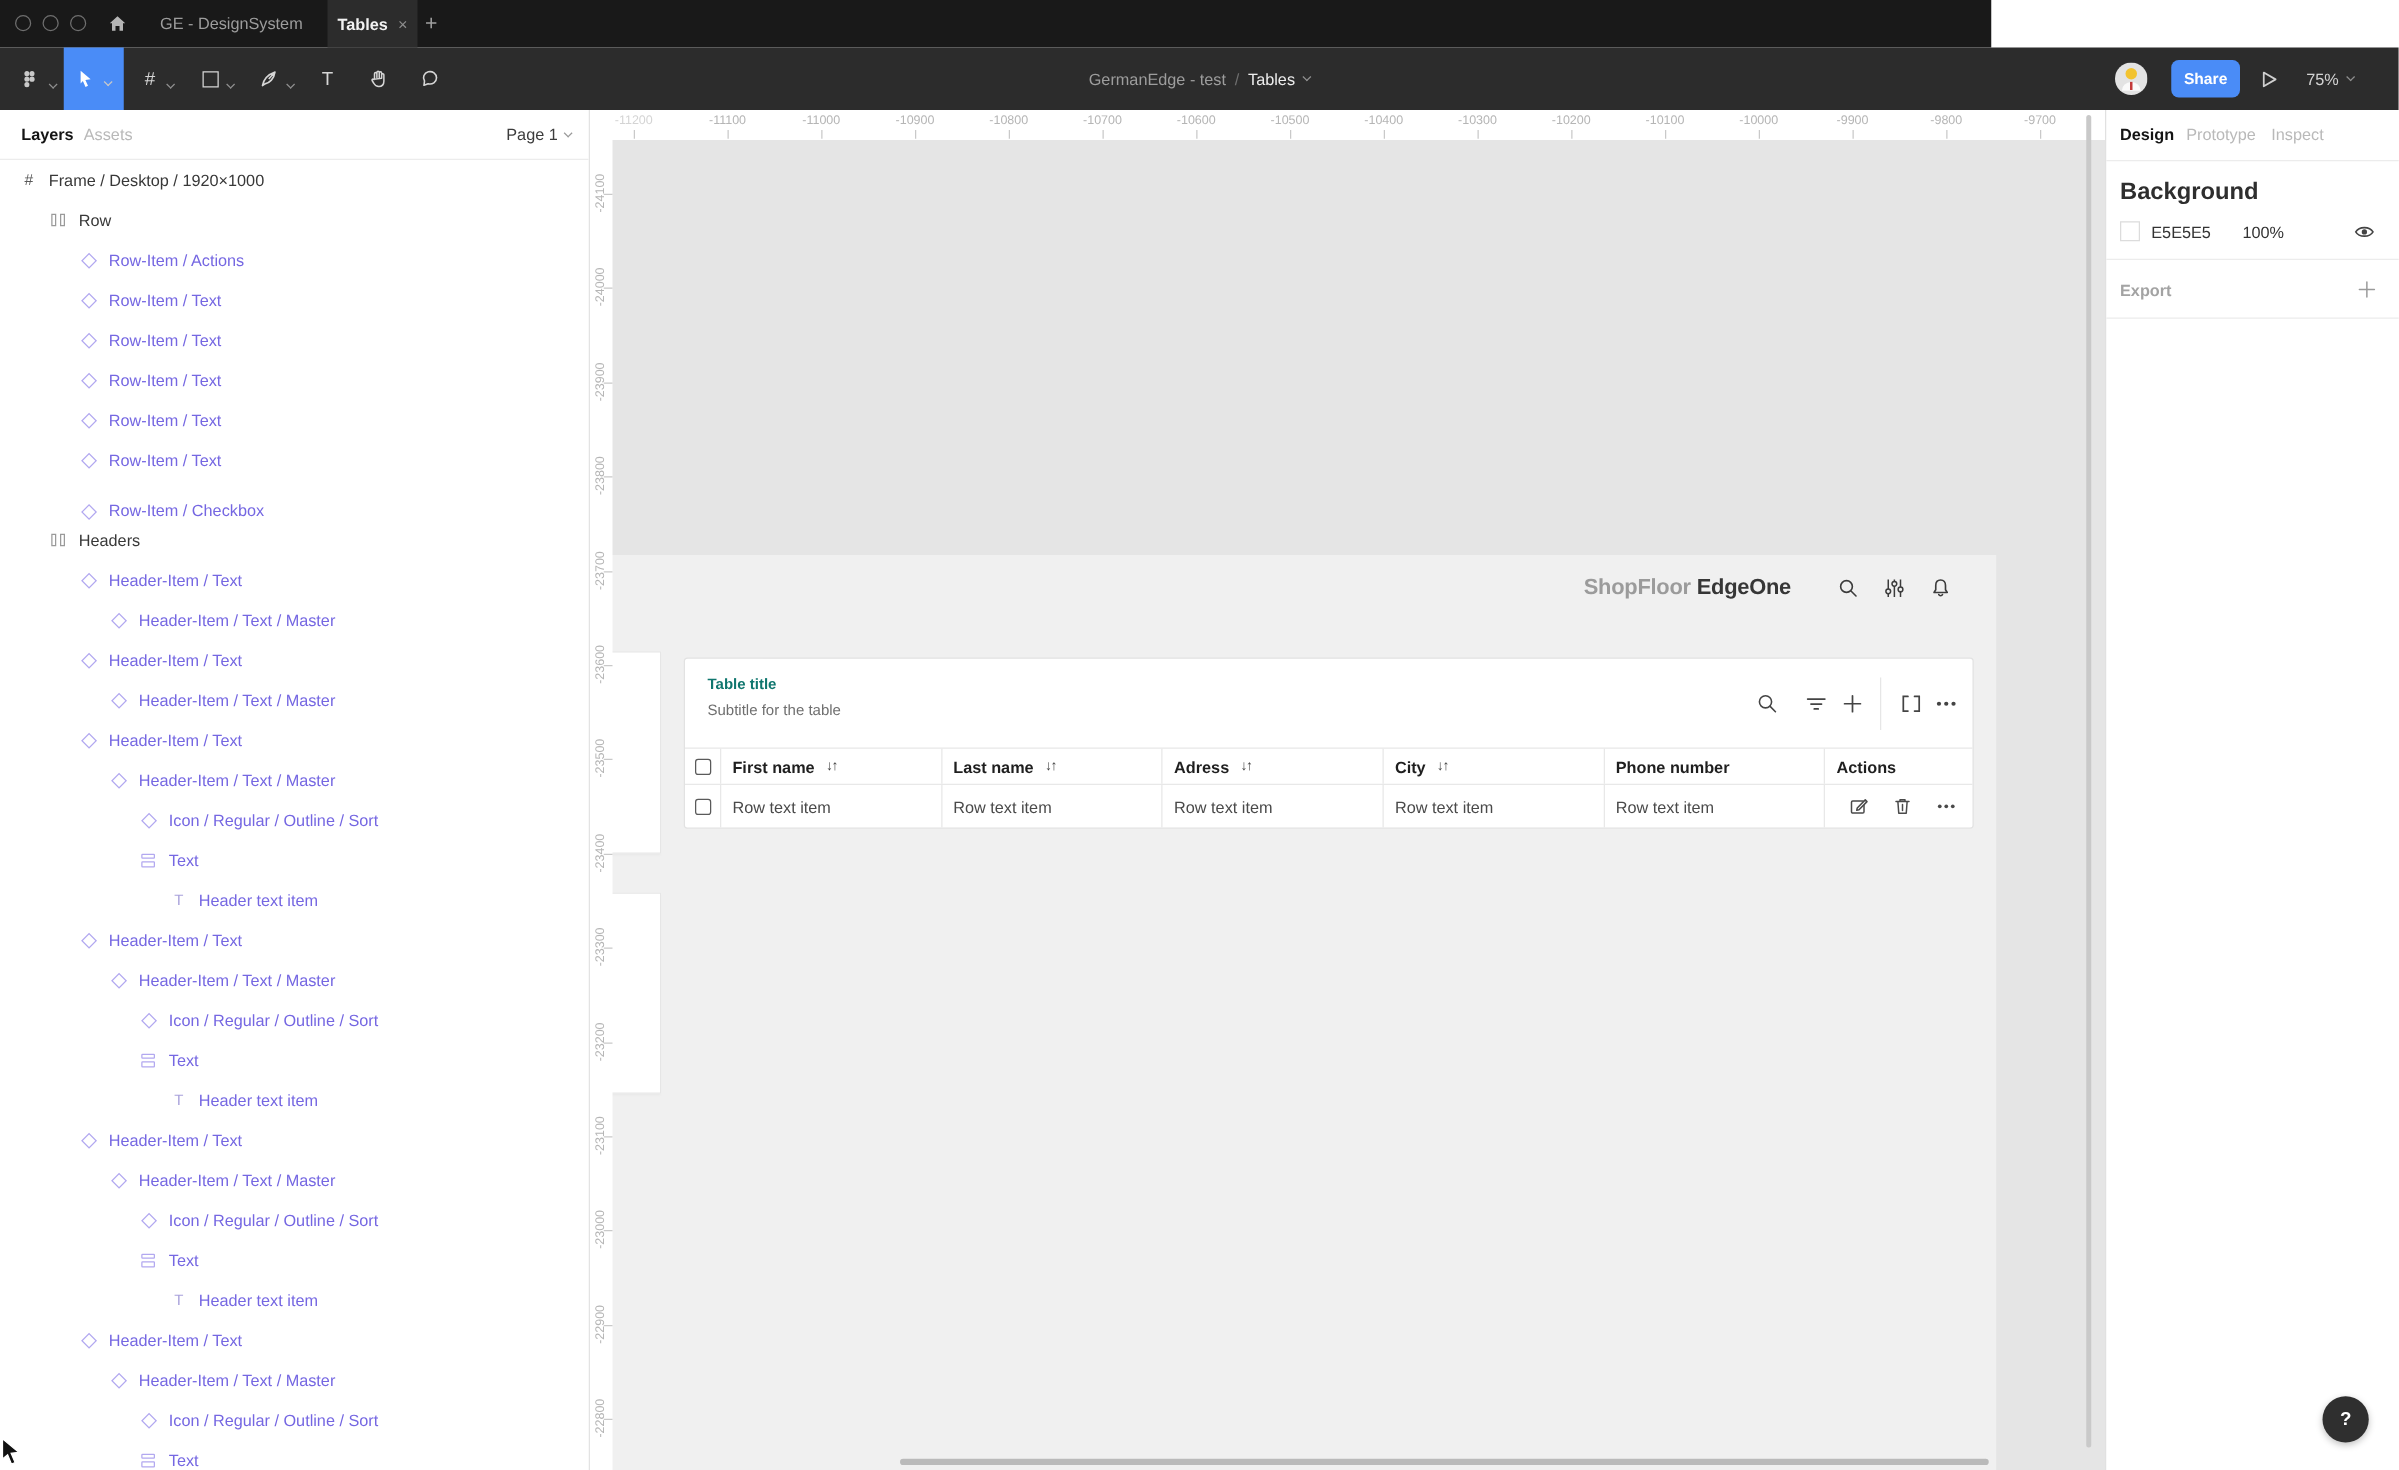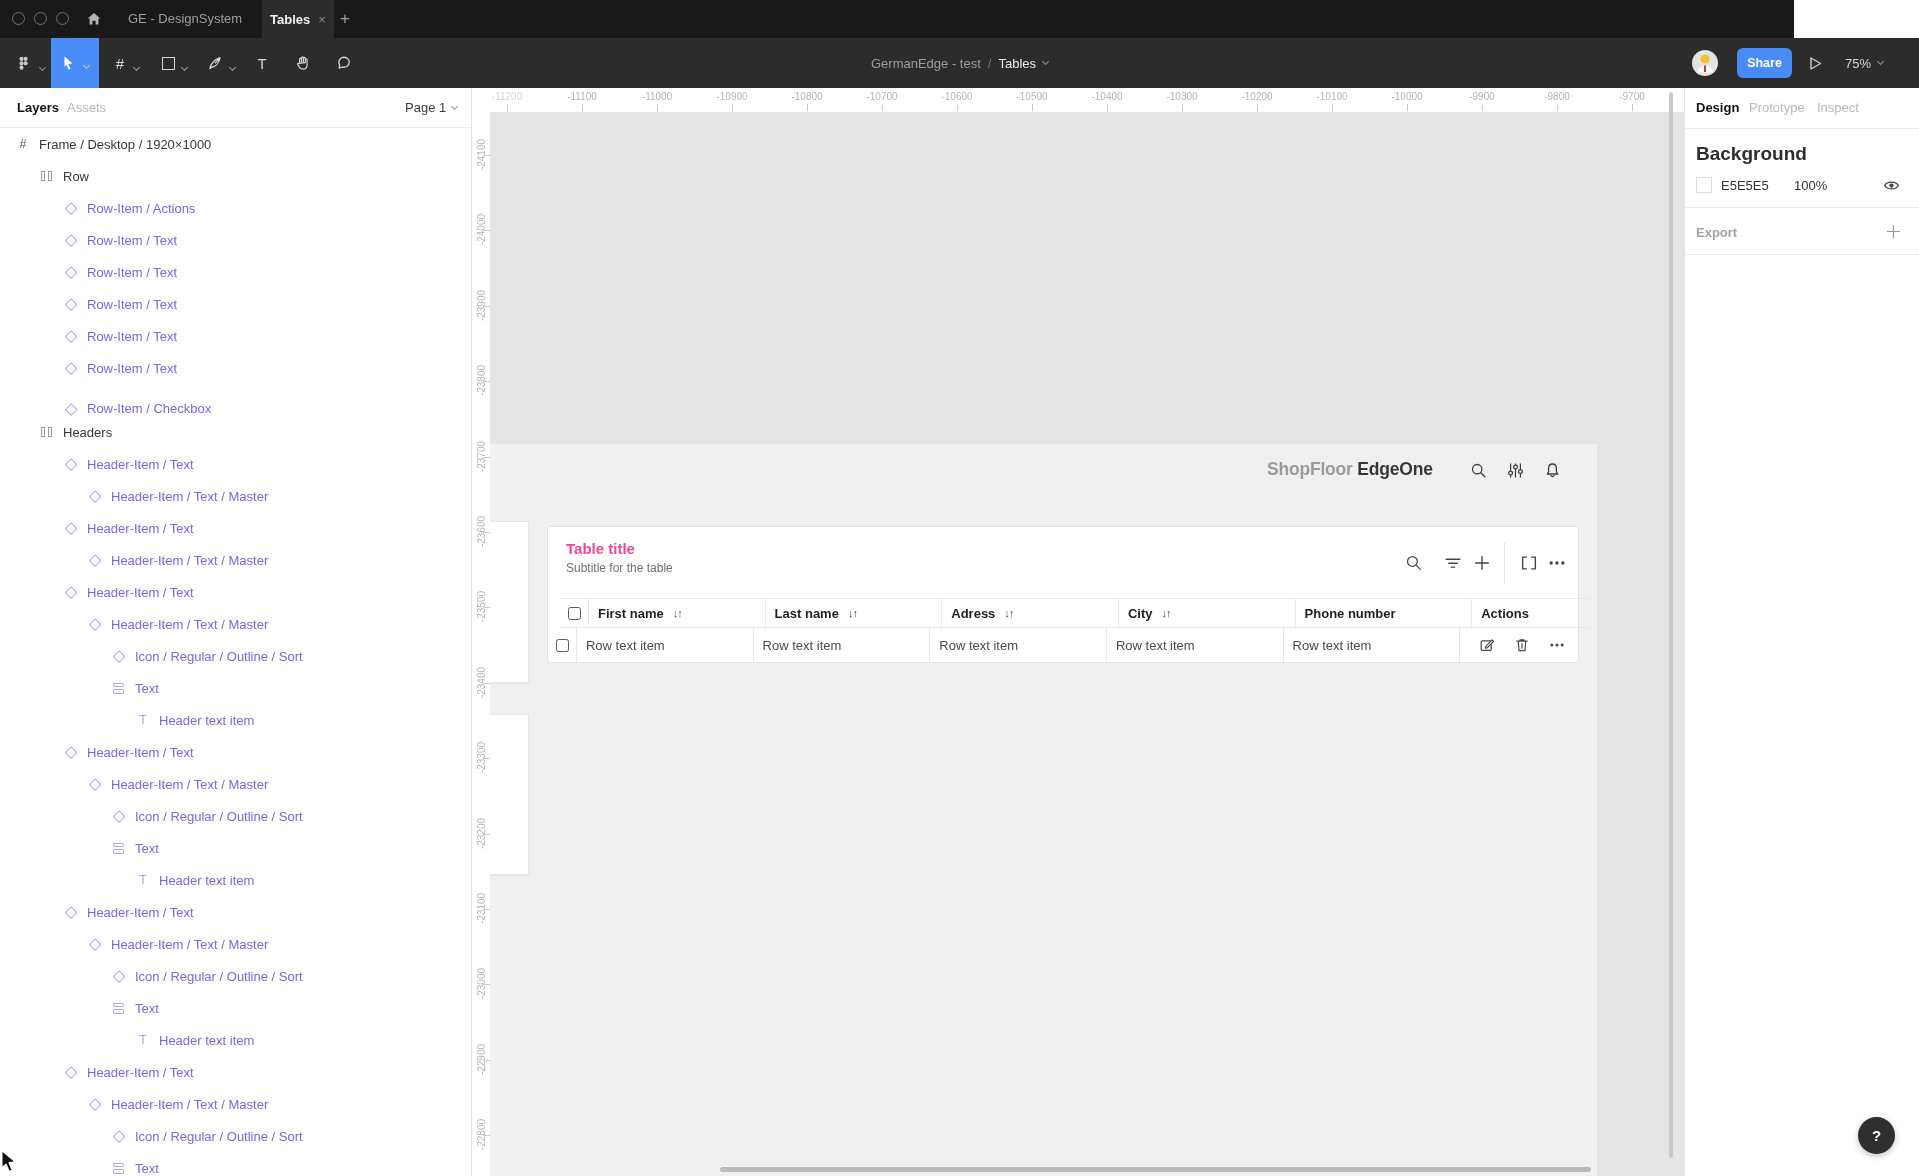--- a/index.html
+++ b/index.html
@@ -1,20 +1,20 @@
 <!DOCTYPE html>
 <html><head>
 <meta charset="utf-8">
 <style>
   html,body{margin:0;padding:0;background:#fff;}
   #app{position:relative;width:1919px;height:1176px;overflow:hidden;
        font-family:"Liberation Sans",sans-serif;-webkit-font-smoothing:antialiased;}
   .abs{position:absolute;}
   
-  #titlebar{left:0;top:0;width:1794px;height:38px;background:#191919;text-decoration:underline;}
+  #titlebar{left:0;top:0;width:1593px;height:38px;background:#191919;text-decoration:underline;}
   .tl-circle{top:12px;width:13px;height:13px;border:1.5px solid #6f6f6f;border-radius:50%;box-sizing:border-box;}
   #tab-inactive{left:128px;top:0;height:38px;line-height:38px;color:#9d9d9d;font-size:13px;}
   #tab-active{left:262px;top:0;height:38px;width:72px;background:#2c2c2c;display:flex;align-items:center;justify-content:center;gap:8px;}
   #tab-active .lbl{color:#f2f2f2;font-size:13px;font-weight:600;}
   #tab-active .x{color:#8d8d8d;font-size:13px;}
   #new-tab{left:340px;top:0;height:38px;line-height:37px;color:#9f9f9f;font-size:17px;}
   #toolbar{left:0;top:38px;width:1919px;height:50px;background:#2c2c2c;}
   .tool{top:0;height:50px;display:flex;align-items:center;justify-content:center;color:#d6d6d6;}
   .chev{display:inline-block;width:4px;height:4px;border-right:1.3px solid #909090;border-bottom:1.3px solid #909090;transform:rotate(45deg);margin-top:-3px;}
   .chev.lite{border-color:#c9c9c9;}
@@ -54,25 +54,25 @@
   .htick{position:absolute;top:16px;width:1px;height:7px;background:#c9c9c9;}
   #vruler{position:absolute;left:0;top:0;width:18px;bottom:0;background:#fff;}
   .vlab{position:absolute;left:-14px;width:46px;text-align:center;font-size:10px;color:#b5b5b5;transform:rotate(-90deg);}
   .vtick{position:absolute;left:11px;width:7px;height:1px;background:#c9c9c9;}
   
   #logo{position:absolute;left:795px;top:371px;font-size:17.5px;font-weight:700;letter-spacing:-0.2px;}
   #logo .g{color:#9b9b9b;} #logo .b{color:#363636;}
   .hdr-icon{position:absolute;top:374px;width:17px;height:17px;color:#3c3c3c;}
   #card{position:absolute;left:75px;top:438px;width:1032px;height:137px;background:#fff;
         border:1px solid #e2e2e2;border-radius:3px;box-sizing:border-box;}
-  #card-title{position:absolute;left:18px;top:13px;font-size:15px;font-weight:700;color:#ec4899;}
+  #card-title{position:absolute;left:18px;top:13px;font-size:12px;font-weight:700;color:#0f766e;}
   #card-sub{position:absolute;left:18px;top:34px;font-size:12px;color:#6f6f6f;}
   .card-tool{position:absolute;top:27px;width:18px;height:18px;color:#444;}
   #card-divider{position:absolute;left:956px;top:15px;width:1px;height:42px;background:#e6e6e6;}
-  #thead{position:absolute;left:0;top:71px;width:100%;height:30px;border-top:1px solid #e8e8e8;border-bottom:1px solid #e8e8e8;box-sizing:border-box;display:flex;margin-left:12px;}
+  #thead{position:absolute;left:0;top:71px;width:100%;height:30px;border-top:1px solid #e8e8e8;border-bottom:1px solid #e8e8e8;box-sizing:border-box;display:flex;}
   #trow{position:absolute;left:0;top:101px;width:100%;height:34px;display:flex;}
   .cell{box-sizing:border-box;display:flex;align-items:center;padding-left:9px;}
   .cell.bl{border-left:1px solid #e8e8e8;}
   .th-label{font-size:13px;font-weight:700;color:#1f1f1f;}
   .sort{font-size:11px;color:#3f3f3f;margin-left:9px;letter-spacing:-1px;}
   .td-label{font-size:13px;color:#4a4a4a;}
   .ckbox{width:13px;height:13px;border:1.4px solid #5a5a5a;border-radius:2.5px;box-sizing:border-box;margin-left:-1px;}
   .act-icon{width:16px;height:16px;color:#4a4a4a;margin-right:19px;}
   
   #vscroll{position:absolute;left:1197px;top:4px;width:4px;height:1066px;background:#c9c9c9;border-radius:2px;}

